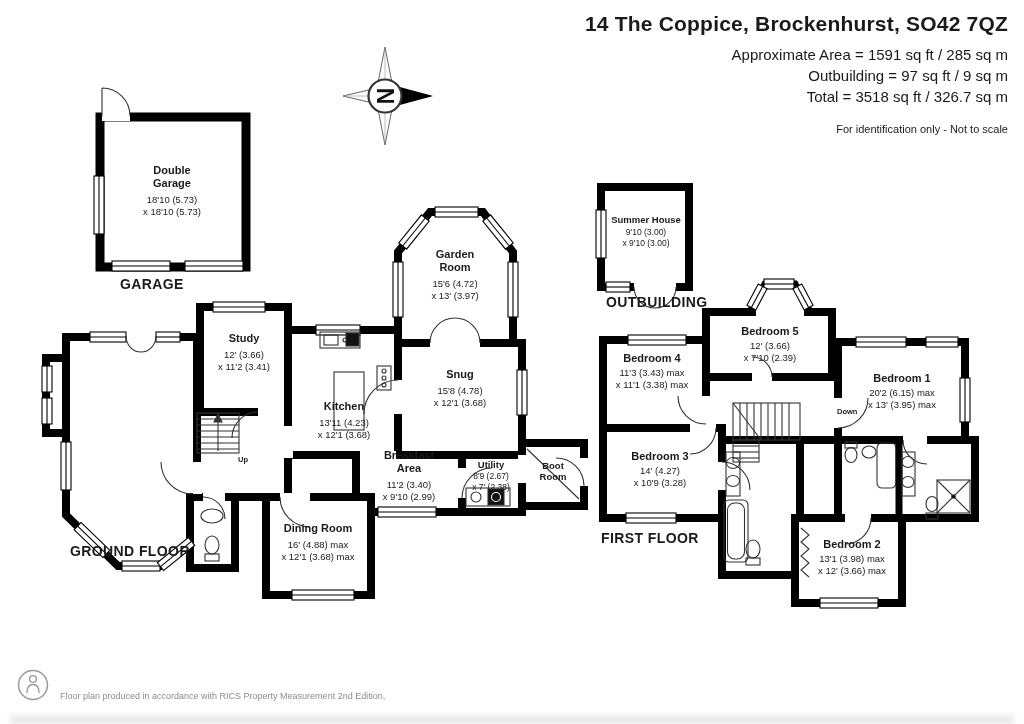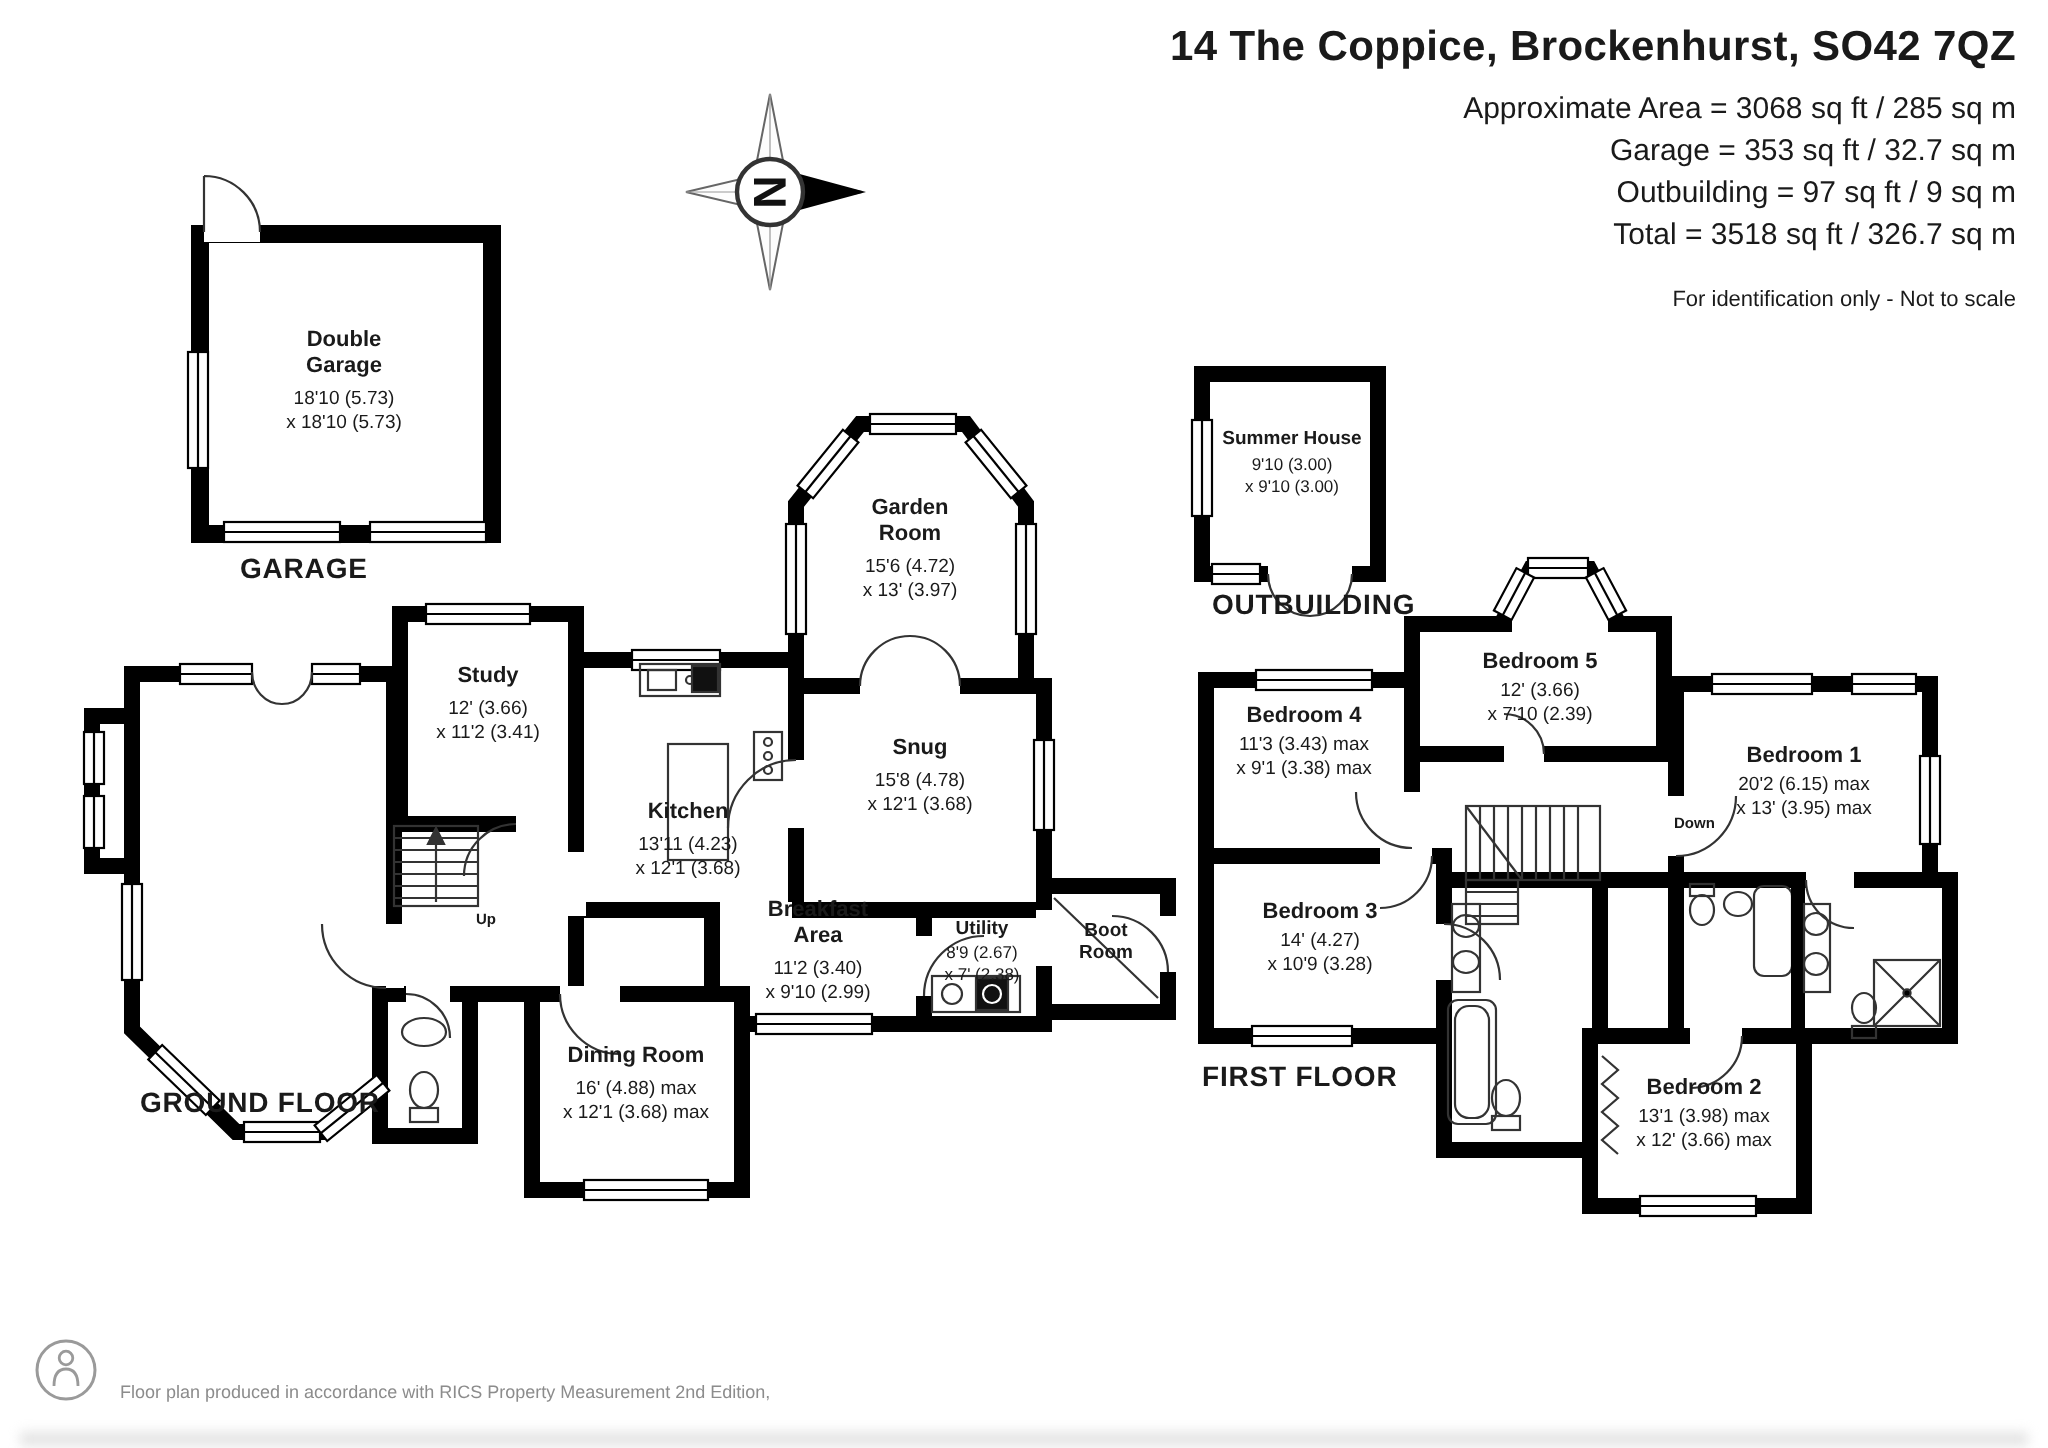--- a/index.html
+++ b/index.html
@@ -329,22 +329,21 @@
       <path d="M385,47 L385,145 M343,96 L431,96" stroke="#999" stroke-width="0.6"></path>
       <path d="M385,83 L433,96 L385,109 Z" fill="#000"></path>
       <circle cx="385" cy="96" r="16.5" fill="#fff" stroke="#333" stroke-width="2.2"></circle>
       <text x="385" y="104" text-anchor="middle" font-size="23" font-weight="bold" transform="rotate(90 385 96)" fill="#111">N</text>
     </g>
   </svg>
 
   <div class="hdr">
     <div class="hdr-title">14 The Coppice, Brockenhurst, SO42 7QZ</div>
     <div class="hdr-areas">
-      <div>Approximate Area = 3068 sq ft / 285 sq m</div>
-      <div>Garage = 353 sq ft / 32.7 sq m</div>
+      <div>Approximate Area = 1591 sq ft / 285 sq m</div>
       <div>Outbuilding = 97 sq ft / 9 sq m</div>
       <div>Total = 3518 sq ft / 326.7 sq m</div>
     </div>
     <div class="hdr-disc">For identification only - Not to scale</div>
   </div>
 
   <div class="rlbl" style="left:172px;top:164px;width:64px">
     <div class="rname">Double Garage</div>
     <div class="rdims">
         <div class="rdim">18'10 (5.73)</div>
@@ -426,21 +425,21 @@
     <div class="rdims" style="margin-top:2px">
         <div class="rdim">12' (3.66)</div>
     <div class="rdim">x 7'10 (2.39)</div>
       </div>
   </div>
 
   <div class="rlbl" style="left:652px;top:352px">
     <div class="rname nowrap">Bedroom 4</div>
     <div class="rdims" style="margin-top:2px">
         <div class="rdim">11'3 (3.43) max</div>
-    <div class="rdim">x 9'1 (3.38) max</div>
+    <div class="rdim">x 11'1 (3.38) max</div>
       </div>
   </div>
 
   <div class="rlbl" style="left:902px;top:372px">
     <div class="rname nowrap">Bedroom 1</div>
     <div class="rdims" style="margin-top:2px">
         <div class="rdim">20'2 (6.15) max</div>
     <div class="rdim">x 13' (3.95) max</div>
       </div>
   </div>

